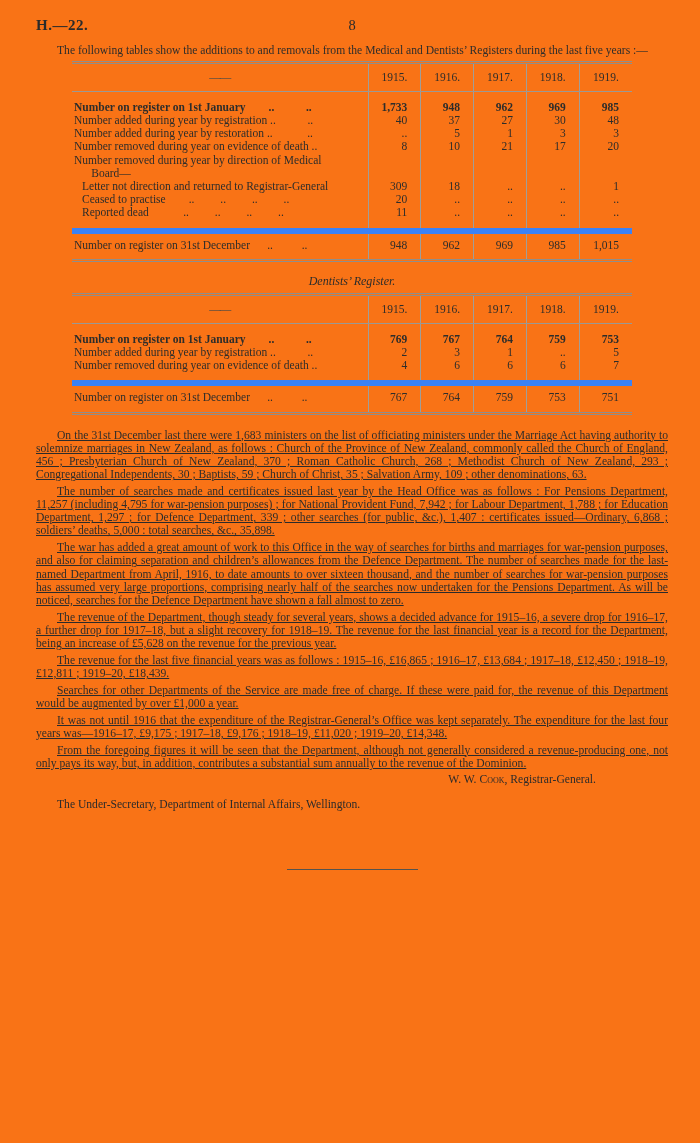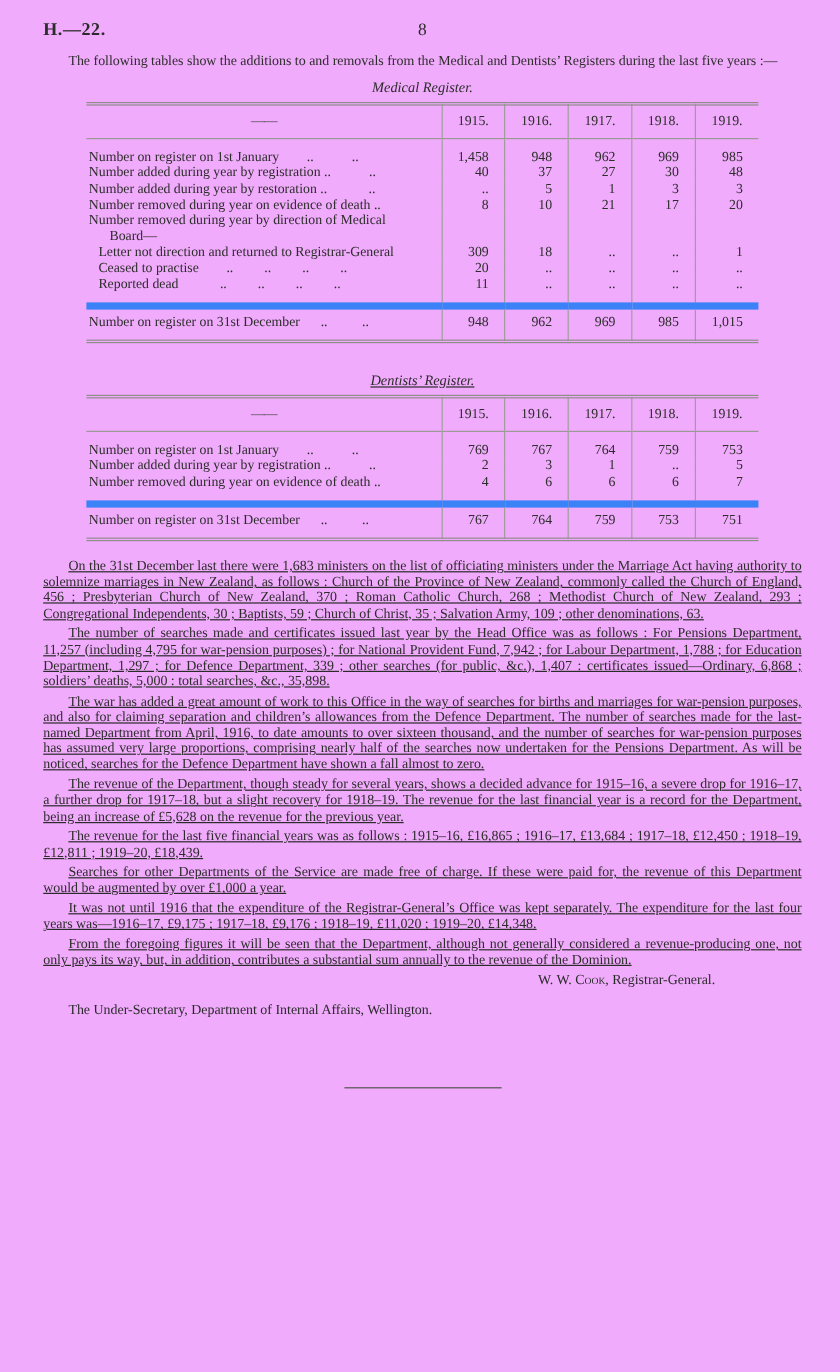--- a/index.html
+++ b/index.html
@@ -1,50 +1,50 @@
 <!DOCTYPE html>
 <html><head>
 <meta charset="utf-8">
 <style>
   html,body { margin:0; padding:0; }
   body { background:#e9e7e2; font-family:"Liberation Serif", serif; }
   .page {
     position:relative; width:700px; height:1143px; margin:0 auto;
-    background:#f0abfc; color:#2b2b2b; box-sizing:border-box;
+    background:#f97316; color:#2b2b2b; box-sizing:border-box;
     padding:16px 32px 0 36px; overflow:hidden;
   }
   .page-head { position:relative; height:18px; margin-bottom:10px; }
   .doc-ref { font-size:15px; font-weight:bold; letter-spacing:.5px; }
   .page-num { position:absolute; left:50%; transform:translateX(-50%); top:1px; font-size:14.5px; }
   .body-text {
     font-size:11.6px; line-height:13.2px; text-align:justify;
     text-indent:21px; margin:3.5px 0; color:#2e2d2b;
   }
   .intro { margin-top:8px; }
   .table-title {
     font-style:italic; font-weight:normal; font-size:12px; text-align:center;
     margin:9px 0 4px; color:#2e2d2b;
   }
-  .table-title.second { margin-top:24px;text-decoration:underline; }
+  .table-title.second { margin-top:12px; }
   table.doc-table {
     width:560px; margin:0 auto; border-collapse:collapse;
     font-size:11.5px; color:#2d2d2b; table-layout:fixed;
     border-top:3px double #908e8a; border-bottom:3px double #908e8a;
   }
   table.doc-table col.c-stub { width:296px; }
   table.doc-table col.c-year { width:52.8px; }
   thead th { font-weight:normal; padding:7px 0 8px; border-bottom:1px solid #9b9994; }
   th.stub-h { text-align:center; letter-spacing:-1px; color:#4a4a48; }
   th.col-year, td.val { border-left:1px solid #a09e99; }
   th.col-year { text-align:center; }
   td { line-height:13.2px; padding:0; vertical-align:top; }
   td.stub { text-align:left; padding-left:2px; white-space:pre-line; }
   td.stub.sub { padding-left:10px; }
   td.val { text-align:right; padding-right:13px; }
-  tr.first-row td { padding-top:9px; }
+  tr.first-row td { padding-top:9px;font-weight:bold; }
   tr.last-sub td { padding-bottom:8px; }
   tr.total-row td { border-top:6px solid #3b82f6; padding-top:5px; padding-bottom:7px; }
   .para-block { margin-top:14px;text-decoration:underline; }
   .sig-line { text-align:right; padding-right:72px; font-size:11.6px; line-height:13.2px; margin-top:0; }
   .sig-name { font-variant:small-caps; }
   .sig-role { font-style:normal; }
   .addressee { font-size:11.6px; line-height:13.2px; text-indent:21px; margin:3px 0 0; }
   hr.end-rule {
     border:none; border-top:1.6px solid #55534f; width:131px;
     margin:58px auto 0;
@@ -55,21 +55,20 @@
 
 <div class="page">
 
   <div class="page-head">
     <span class="doc-ref">H.—22.</span>
     <span class="page-num">8</span>
   </div>
 
   <p class="body-text intro">The following tables show the additions to and removals from the Medical and Dentists’ Registers during the last five years :—</p>
 
-  <h3 class="table-title">Medical Register.</h3>
 
   <table class="doc-table">
     <colgroup>
         <col class="c-stub">
         <col class="c-year">
         <col class="c-year">
         <col class="c-year">
         <col class="c-year">
         <col class="c-year">
       </colgroup>
@@ -79,21 +78,21 @@
         <th class="col-year">1915.</th>
         <th class="col-year">1916.</th>
         <th class="col-year">1917.</th>
         <th class="col-year">1918.</th>
         <th class="col-year">1919.</th>
       </tr>
     </thead>
     <tbody>
       <tr class="first-row">
         <td class="stub">Number on register on 1st January&nbsp;&nbsp;&nbsp;&nbsp;&nbsp;&nbsp;&nbsp;&nbsp;..&nbsp;&nbsp;&nbsp;&nbsp;&nbsp;&nbsp;&nbsp;&nbsp;&nbsp;&nbsp;&nbsp;..</td>
-        <td class="val">1,458</td>
+        <td class="val">1,733</td>
         <td class="val">948</td>
         <td class="val">962</td>
         <td class="val">969</td>
         <td class="val">985</td>
       </tr>
       <tr>
         <td class="stub">Number added during year by registration&nbsp;..&nbsp;&nbsp;&nbsp;&nbsp;&nbsp;&nbsp;&nbsp;&nbsp;&nbsp;&nbsp;&nbsp;..</td>
         <td class="val">40</td>
         <td class="val">37</td>
         <td class="val">27</td>

